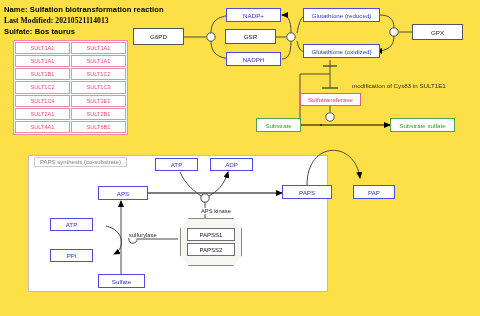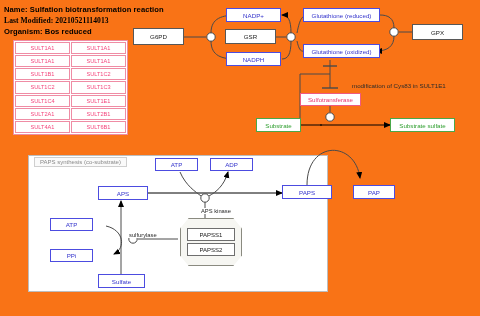--- a/index.html
+++ b/index.html
@@ -1,17 +1,17 @@
 <!DOCTYPE html>
 <html><head>
 <meta charset="utf-8">
 <style>
   html,body{margin:0;padding:0;background:#ffffff;}
   #stage{position:relative;width:480px;height:316px;overflow:hidden;
-         background:#f97316;font-family:"Liberation Sans",sans-serif;}
+         background:#fde047;font-family:"Liberation Sans",sans-serif;}
   svg.layer{position:absolute;left:0;top:0;width:480px;height:316px;pointer-events:none;}
 
   .hdr{position:absolute;font-weight:bold;font-size:7.6px;color:#000;
        letter-spacing:0.01em;white-space:nowrap;}
 
   
   .node{position:absolute;box-sizing:border-box;display:flex;
         align-items:center;justify-content:center;background:#ffffff;
         font-size:6.2px;white-space:nowrap;overflow:hidden;}
   .n-metab{border:1px solid #4c4ce0;color:#3333cc;}
@@ -49,21 +49,21 @@
   .edgelbl{position:absolute;font-size:5.8px;color:#2b2b2b;white-space:nowrap;
            background:#ffffff;padding:0 1px;}
 </style>
 </head>
 <body>
 
 <div id="stage">
 
   <div class="hdr" style="left:4px;top:5px;">Name: Sulfation biotransformation reaction</div>
   <div class="hdr" style="left:4px;top:16px;font-family:Liberation Serif, serif;">Last Modified: 20210521114013</div>
-  <div class="hdr" style="left:4px;top:27px;">Organism: Bos reduced</div>
+  <div class="hdr" style="left:4px;top:27px;">Sulfate: Bos taurus</div>
 
   <div id="gene-table">
     <div class="g-row">
       <div class="g-cell">SULT1A1</div>
       <div class="g-cell">SULT1A1</div>
     </div>
     <div class="g-row">
       <div class="g-cell">SULT1A1</div>
       <div class="g-cell">SULT1A1</div>
     </div>

